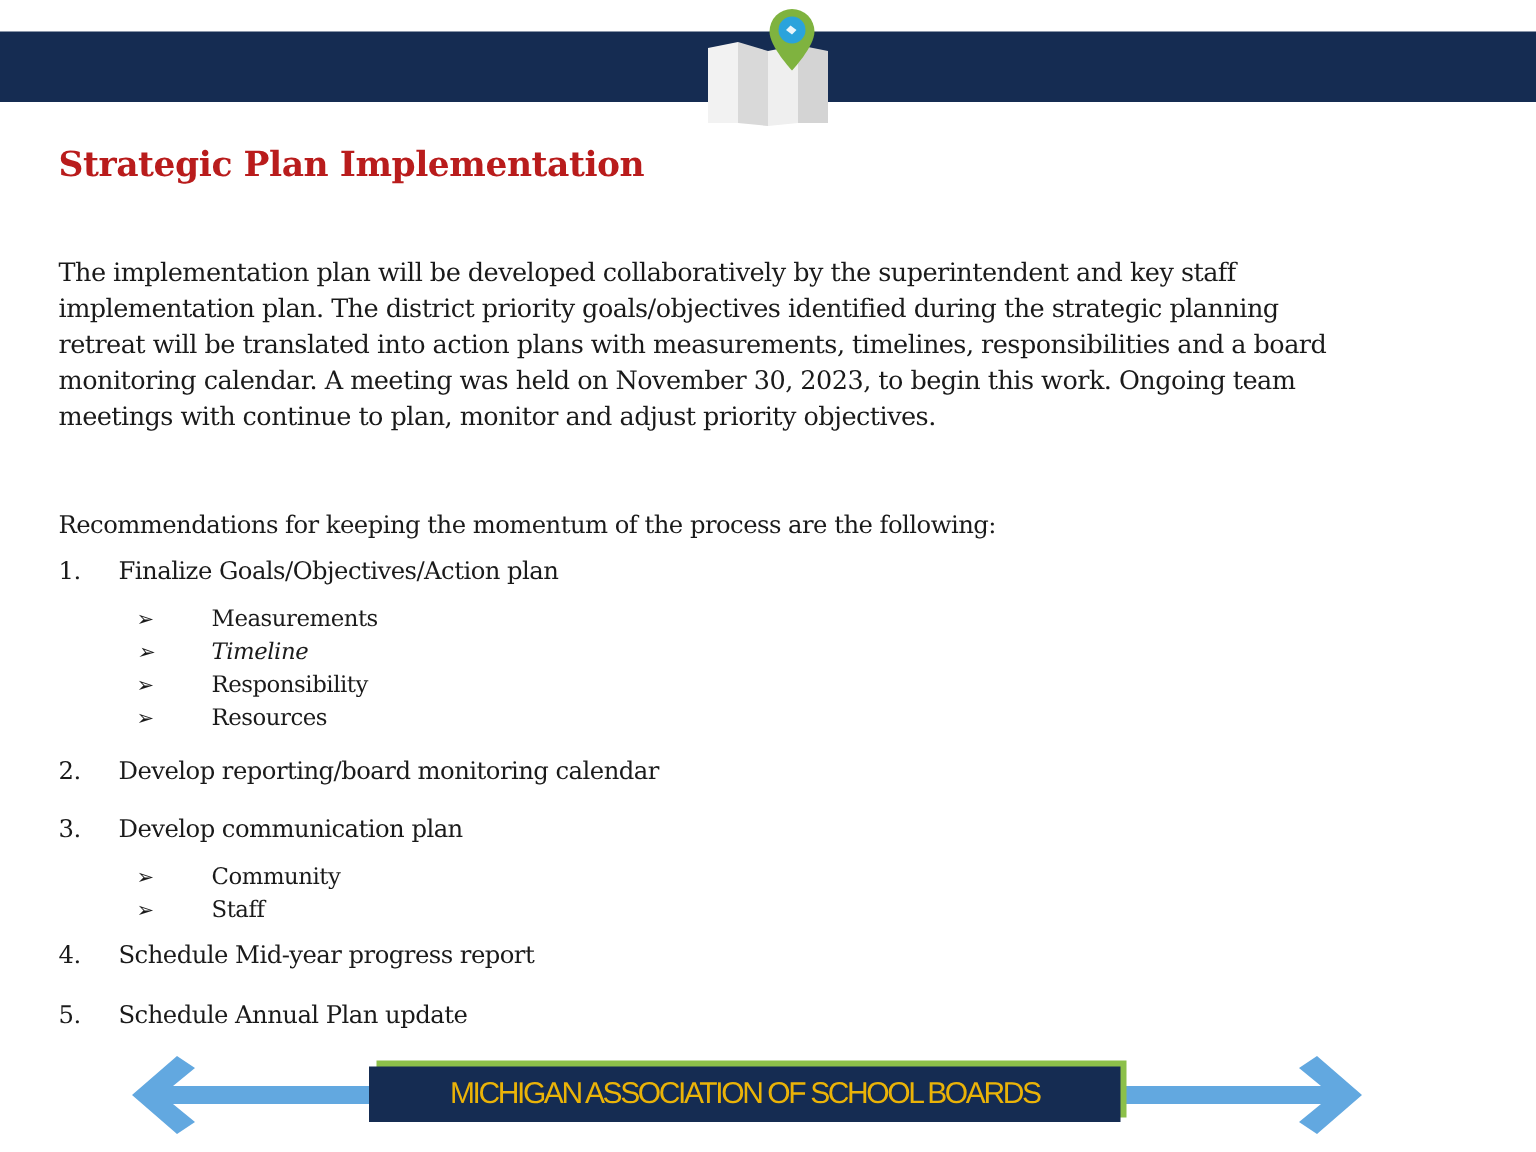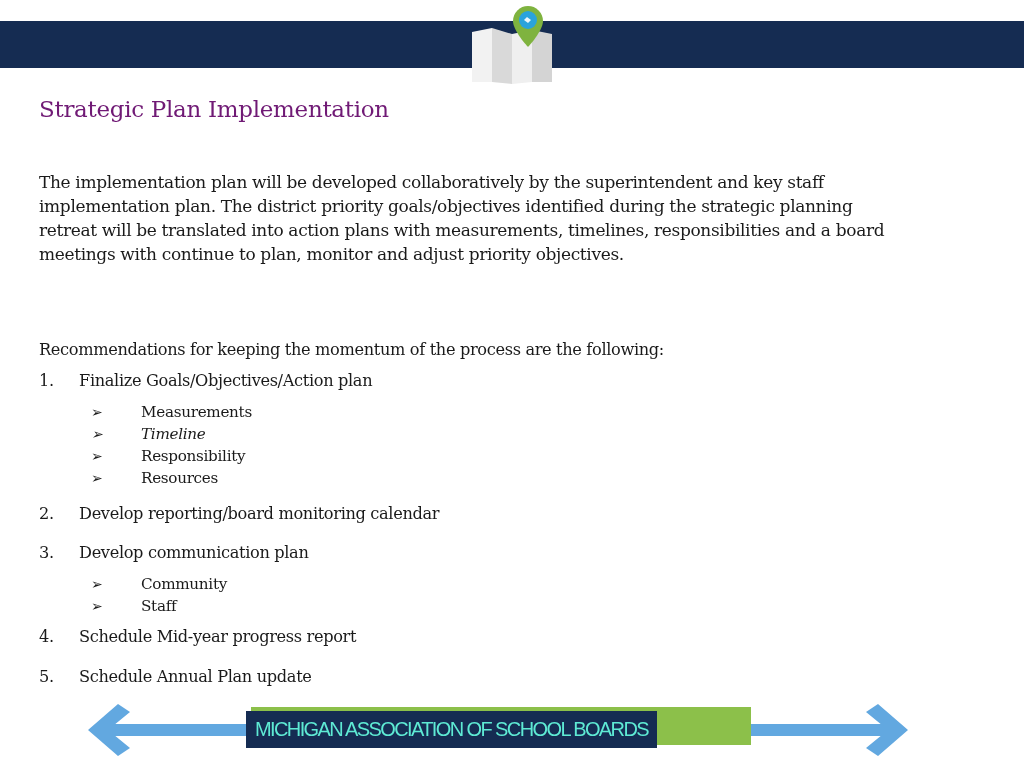--- a/index.html
+++ b/index.html
@@ -9,22 +9,22 @@
       font-family: "DejaVu Serif", serif;
       color: #1a1a1a;
     }
     .top-band {
       position: absolute; left: 0; top: 21px; width: 1024px; height: 47px;
       background: #152c52;
     }
     .map-icon { position: absolute; left: 470px; top: 4px; width: 84px; height: 80px; }
     .slide-title {
       position: absolute; left: 39px; top: 96px;
-      font-family: "DejaVu Serif", serif; font-weight: normal;
-      font-size: 23px; color: #701a75; letter-spacing: -0.3px;
+      font-family: "DejaVu Serif", serif; font-weight: bold;
+      font-size: 23px; color: #b91c1c; letter-spacing: -0.3px;
       white-space: nowrap;
     }
     .intro {
       position: absolute; left: 39px; top: 170px; width: 930px;
       font-size: 17px; line-height: 24px; letter-spacing: -0.35px;
     }
     .reco-lead {
       position: absolute; left: 39px; top: 338px;
       font-size: 16.2px; line-height: 24px; letter-spacing: -0.35px; white-space: nowrap;
     }
@@ -37,22 +37,22 @@
       position: absolute; left: 91px; font-size: 15.2px; line-height: 22px;
       letter-spacing: -0.3px; white-space: nowrap;
     }
     .sub-item .bullet { display: inline-block; width: 50px; font-size: 14px; }
     .footer-arrows { position: absolute; left: 88px; top: 704px; width: 820px; height: 52px; }
     .footer-banner-shadow {
       position: absolute; left: 251px; top: 707px; width: 500px; height: 38px;
       background: #8cc04a;
     }
     .footer-banner {
-      position: absolute; left: 246px; top: 711px; width: 411px; height: 37px;
-      background: #152c52; color: #5eead4;
+      position: absolute; left: 246px; top: 711px; width: 501px; height: 37px;
+      background: #152c52; color: #eab308;
       font-family: "Liberation Sans", sans-serif; font-size: 20px;
       letter-spacing: -1.6px; text-align: center; line-height: 37px;
       white-space: nowrap;
     }
   </style>
 </head>
 <body>
 
 <div class="top-band"></div>
 
@@ -67,20 +67,21 @@
   <circle cx="58" cy="16" r="9" fill="#2aa3dc"></circle>
   <path d="M54,16 l3,-3 l4,3 l-3,3z" fill="#ffffff" opacity="0.9"></path>
 </svg>
 
 <div class="slide-title">Strategic Plan Implementation</div>
 
 <div class="intro">
   <div>The implementation plan will be developed collaboratively by the superintendent and key staff</div>
   <div>implementation plan. The district priority goals/objectives identified during the strategic planning</div>
   <div>retreat will be translated into action plans with measurements, timelines, responsibilities and a board</div>
+  <div>monitoring calendar. A meeting was held on November 30, 2023, to begin this work. Ongoing team</div>
   <div>meetings with continue to plan, monitor and adjust priority objectives.</div>
 </div>
 
 <div class="reco-lead">Recommendations for keeping the momentum of the process are the following:</div>
 
 <div class="num-item" style="top:369px;">
   <span class="num">1.</span><span>Finalize Goals/Objectives/Action plan</span>
 </div>
 <div class="sub-item" style="top:401px;">
   <span class="bullet">➢</span><span>Measurements</span>

